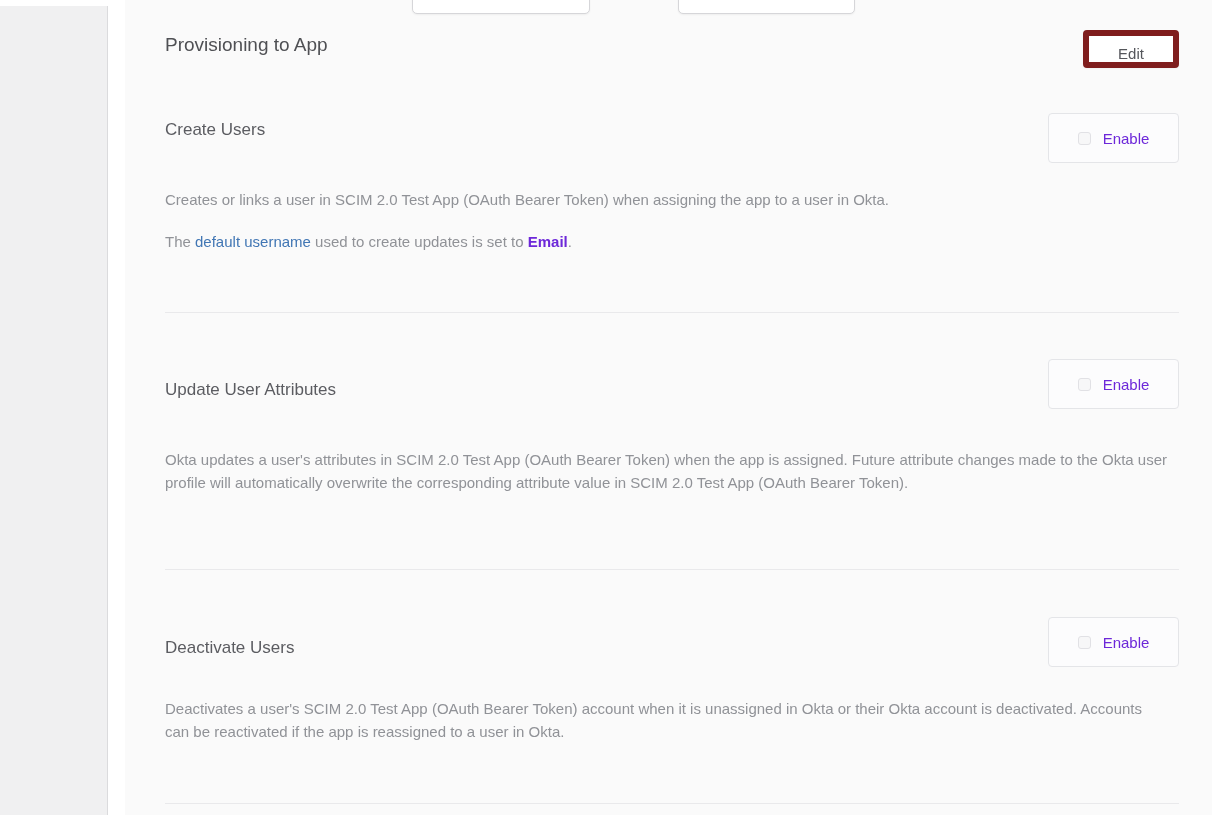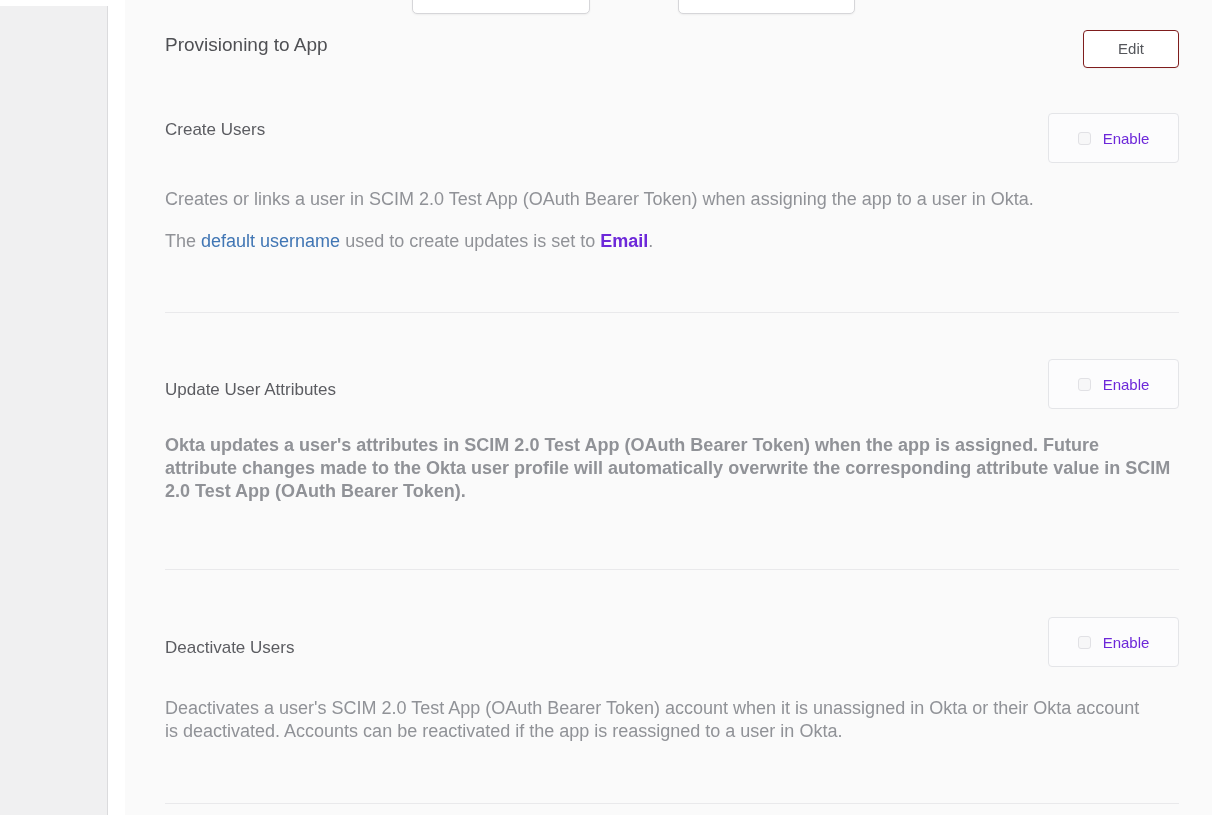--- a/index.html
+++ b/index.html
@@ -26,21 +26,21 @@
   }
   #cutoff-input-1 { left:287px; width:178px; }
   #cutoff-input-2 { left:553px; width:177px; }
 
   .page-title {
     position:absolute; left:40px; top:34px;
     font-size:19px; color:#4f5054; font-weight:400;
   }
   .edit-button {
     position:absolute; top:30px; right:49px; width:96px; height:38px;
-    background:#ffffff; border:1px solid #7f1d1d; border-radius:4px;
+    background:#ffffff; border:6px solid #7f1d1d; border-radius:4px;
     font-size:15px; color:#54565b; text-align:center; line-height:36px;
     box-shadow:0 1px 2px rgba(0,0,0,0.04); cursor:pointer;
   }
 
   .section-title {
     position:absolute; left:40px;
     font-size:17px; color:#5b5c61; font-weight:400;text-align:right;
   }
   .enable-toggle {
     position:absolute; right:49px; width:131px; height:50px;
@@ -49,21 +49,21 @@
     cursor:default;
   }
   .enable-checkbox {
     width:13px; height:13px; margin-right:12px;
     background:#f7f7f8; border:1px solid #e1e1e5; border-radius:3px;
   }
   .enable-label { font-size:15px; color:#6d28d9; }
 
   .para {
     position:absolute; left:40px;
-    font-size:18px; line-height:23px; color:#909297;
+    font-size:15px; line-height:23px; color:#909297;
   }
   .para a, .para .link {
     color:var(--link-blue, #4176b4); text-decoration:none; cursor:pointer;
   }
   .para .bold { color:#6d28d9; font-weight:bold; }
 
   .divider {
     position:absolute; left:40px; right:49px; height:0;
     border-top:1px solid #e9e9eb;
   }
@@ -93,21 +93,21 @@
       <span>The </span><span class="link">default username</span><span> used to create updates is set to </span><span class="bold">Email</span><span>.</span>
     </div>
 
     <div class="divider" style="top:312px;"></div>
 
     <div class="section-title" style="top:380px;">Update User Attributes</div>
     <div class="enable-toggle" style="top:359px;">
       <span class="enable-checkbox"></span>
       <span class="enable-label">Enable</span>
     </div>
-    <div class="para" style="top:434px; width:1008px;font-weight:bold;">Okta updates a user's attributes in SCIM 2.0 Test App (OAuth Bearer Token) when the app is assigned. Future attribute changes made to the Okta user profile will automatically overwrite the corresponding attribute value in SCIM 2.0 Test App (OAuth Bearer Token).</div>
+    <div class="para" style="top:448px; width:1008px;">Okta updates a user's attributes in SCIM 2.0 Test App (OAuth Bearer Token) when the app is assigned. Future attribute changes made to the Okta user profile will automatically overwrite the corresponding attribute value in SCIM 2.0 Test App (OAuth Bearer Token).</div>
 
     <div class="divider" style="top:569px;"></div>
 
     <div class="section-title" style="top:638px;">Deactivate Users</div>
     <div class="enable-toggle" style="top:617px;">
       <span class="enable-checkbox"></span>
       <span class="enable-label">Enable</span>
     </div>
     <div class="para" style="top:697px; width:990px;">Deactivates a user's SCIM 2.0 Test App (OAuth Bearer Token) account when it is unassigned in Okta or their Okta account is deactivated. Accounts can be reactivated if the app is reassigned to a user in Okta.</div>
 

